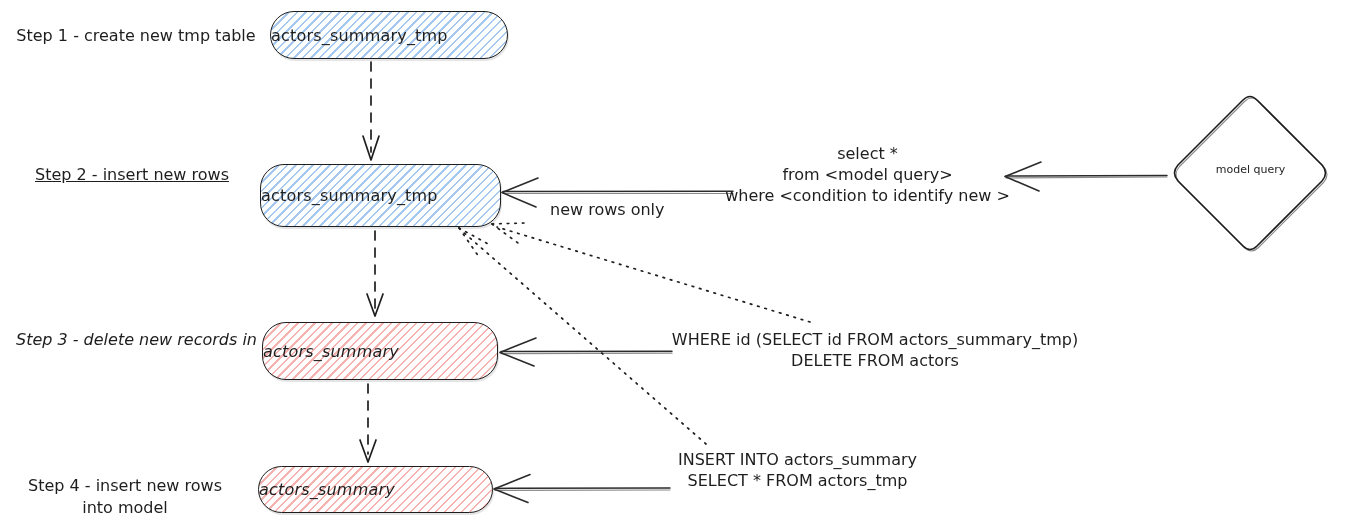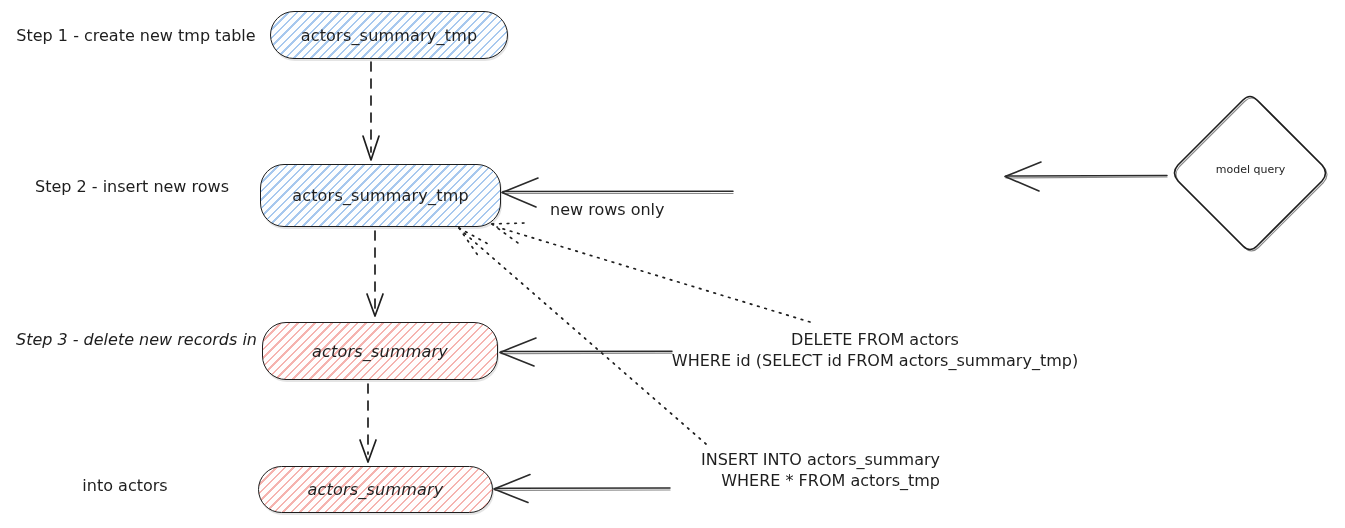--- a/index.html
+++ b/index.html
@@ -6,21 +6,21 @@
   body{
     width:1345px;height:528px;position:relative;overflow:hidden;
     font-family:"DejaVu Sans", sans-serif;color:#1e1e1e;
   }
   #canvas{position:absolute;left:0;top:0;width:1345px;height:528px;}
   svg.layer{position:absolute;left:0;top:0;width:1345px;height:528px;pointer-events:none;}
   .node{
     position:absolute;
     border:1.8px solid #1e1e1e;
     border-radius:24px;
-    display:flex;align-items:center;justify-content:center;
+    display:flex;align-items:center;justify-content:flex-start;
     font-size:16px;letter-spacing:.2px;
     box-sizing:border-box;
     box-shadow:1px 2px 0 rgba(30,30,30,.12);
   }
   .hatch-blue{
     background-color:#fdfefe;
     background-image:repeating-linear-gradient(135deg,#a7c8ee 0,#a7c8ee 1.7px,rgba(0,0,0,0) 1.7px,rgba(0,0,0,0) 6px);
   }
   .hatch-red{
     background-color:#fffdfd;
@@ -96,55 +96,61 @@
 
     <g fill="none" stroke-linejoin="round">
       <path d="M1244.5,101.5 Q1251.5,94.5 1258.5,101.5 L1323.5,166.5 Q1330.5,174.5 1323.5,182.5 L1258.5,247.5 Q1251.5,254.5 1244.5,247.5 L1179.5,182.5 Q1172.5,174.5 1179.5,166.5 Z" stroke="#888888" stroke-width="1.1"></path>
       <path d="M1243,100 Q1250,93 1257,100 L1322,165 Q1329,173 1322,181 L1257,246 Q1250,253 1243,246 L1178,181 Q1171,173 1178,165 Z" stroke="#1e1e1e" stroke-width="1.6"></path>
     </g>
   </svg>
 
   <div class="lbl" style="left:10px;top:25px;width:252px;">
     <span class="line">Step 1 - create new tmp table</span>
   </div>
-  <div class="lbl" style="left:12px;top:176px;width:240px;">
+  <div class="lbl" style="left:12px;top:164px;width:240px;text-decoration:underline;">
     <span class="line">Step 2 - insert new rows</span>
   </div>
   <div class="lbl" style="left:14px;top:329px;width:245px;font-style:italic;">
     <span class="line">Step 3 - delete new records in</span>
   </div>
   <div class="lbl" style="left:10px;top:475px;width:230px;">
-    <span class="line">into actors</span>
+    <span class="line">Step 4 - insert new rows</span>
+    <span class="line">into model</span>
   </div>
 
   <div class="node hatch-blue" style="left:270px;top:11px;width:238px;height:48px;">
     <span>actors_summary_tmp</span>
   </div>
   <div class="node hatch-blue" style="left:260px;top:164px;width:241px;height:63px;">
     <span>actors_summary_tmp</span>
   </div>
   <div class="node hatch-red" style="left:262px;top:322px;width:236px;height:58px;">
     <span>actors_summary</span>
   </div>
   <div class="node hatch-red" style="left:258px;top:466px;width:235px;height:47px;">
     <span>actors_summary</span>
   </div>
 
   <div class="diamond-label" style="left:1190px;top:163px;width:121px;">
     <span>model query</span>
   </div>
 
+  <div class="annot" style="left:690px;top:143px;width:355px;">
+    <span class="line">select *</span>
+    <span class="line">from &lt;model query&gt;</span>
+    <span class="line">where &lt;condition to identify new &gt;</span>
+  </div>
 
   <div class="annot" style="left:550px;top:199px;width:112px;text-align:center;">
     <span class="line">new rows only</span>
   </div>
 
   <div class="annot" style="left:655px;top:329px;width:440px;">
+    <span class="line">WHERE id (SELECT id FROM actors_summary_tmp)</span>
     <span class="line">DELETE FROM actors</span>
-    <span class="line">WHERE id (SELECT id FROM actors_summary_tmp)</span>
   </div>
 
-  <div class="annot" style="left:655px;top:449px;width:285px;text-align:right;">
+  <div class="annot" style="left:655px;top:449px;width:285px;">
     <span class="line">INSERT INTO actors_summary</span>
-    <span class="line">WHERE * FROM actors_tmp</span>
+    <span class="line">SELECT * FROM actors_tmp</span>
   </div>
 
 </div>
 
 </body></html>

